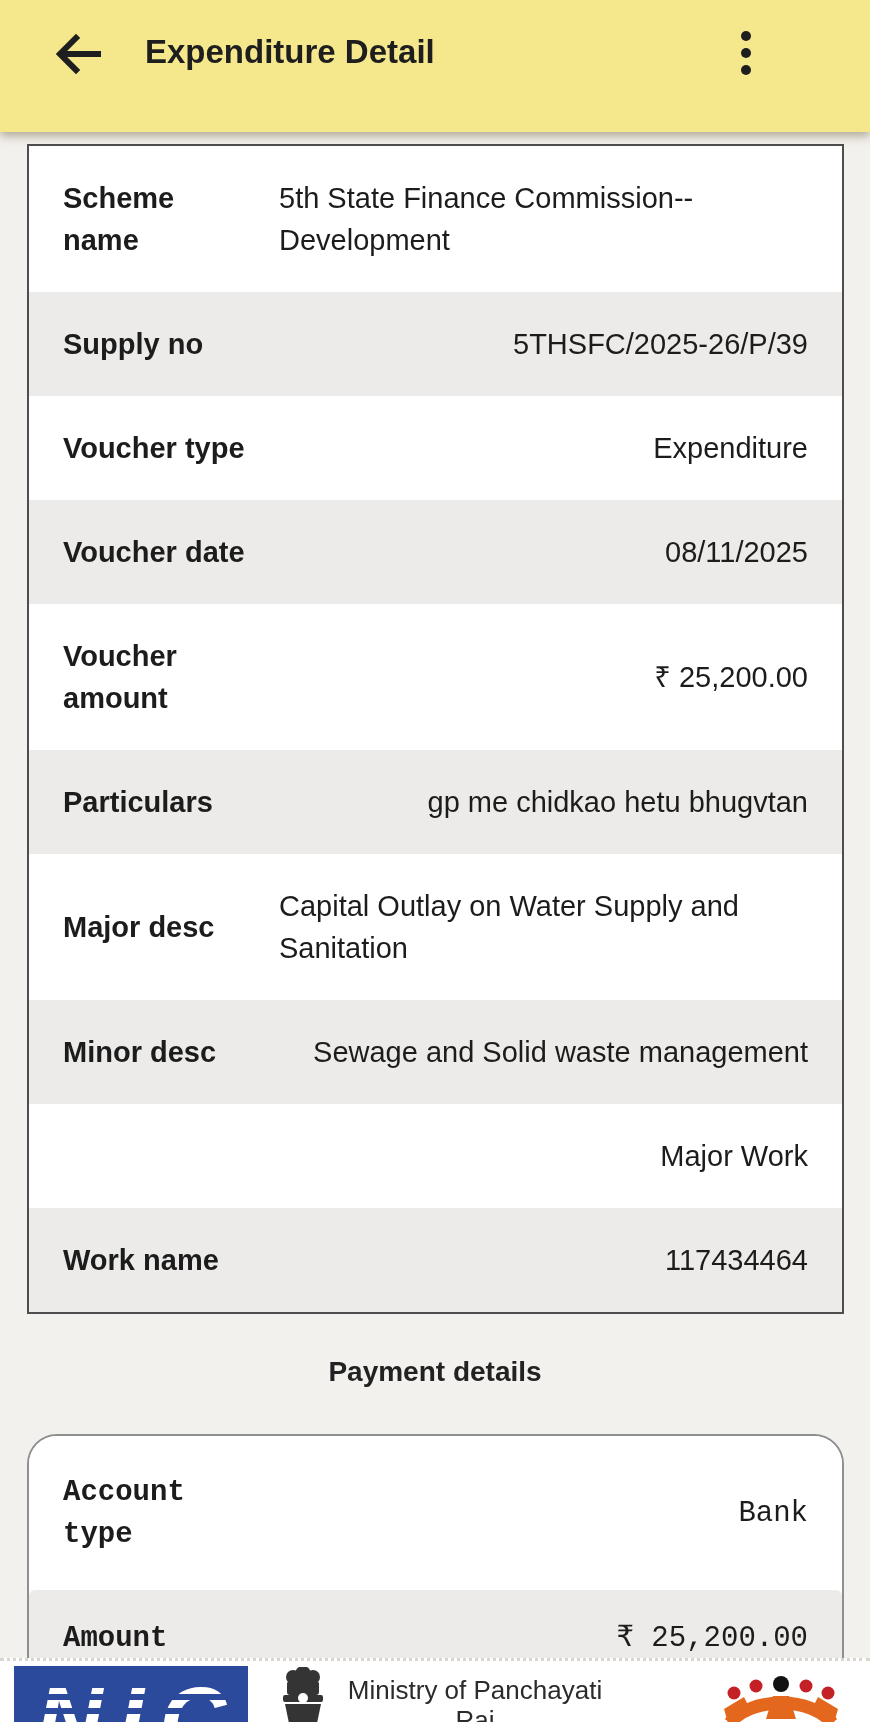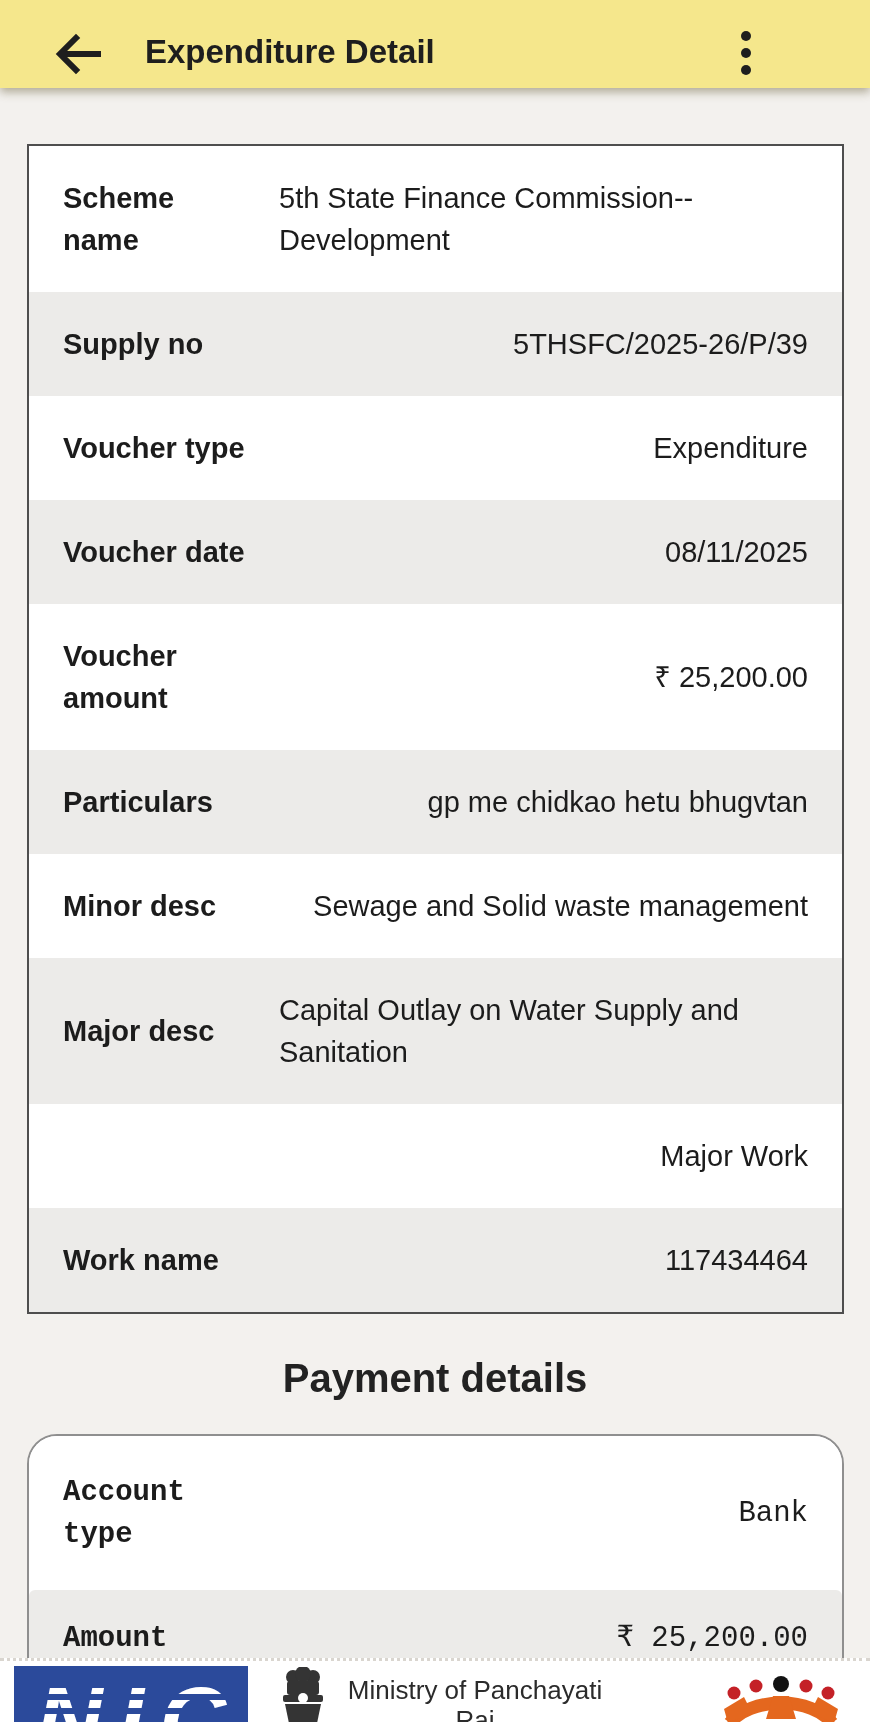--- a/index.html
+++ b/index.html
@@ -3,21 +3,21 @@
 <meta charset="utf-8">
 <style>
   html,body{margin:0;padding:0;}
   body{font-family:"Liberation Sans", sans-serif; background:#888;}
   #screen{
     position:relative; width:870px; height:1722px; overflow:hidden;
     background:#F3F1EE; margin:0 auto; color:#1F1F1F;
   }
   
   .appbar{
-    position:absolute; top:0; left:0; width:870px; height:88px;
+    position:absolute; top:0; left:0; width:870px; height:132px;
     background:#F5E78C; box-shadow:0 4px 9px rgba(90,80,40,.45);
     z-index:5;
   }
   .back-btn{position:absolute; left:52px; top:28px; width:52px; height:52px; cursor:pointer;}
   .appbar-title{
     position:absolute; left:145px; top:0; height:104px; line-height:104px;
     font-size:33px; font-weight:700; color:#1E1E1E; white-space:nowrap;
   }
   .kebab{position:absolute; left:728px; top:22px; width:36px; height:62px; cursor:pointer;
     display:flex; flex-direction:column; align-items:center; justify-content:center; gap:7px;}
@@ -37,21 +37,21 @@
     color:#1C1C1C;
   }
   .dvalue{
     flex:1; font-size:29px; line-height:42px; text-align:right; color:#1C1C1C;
     padding-left:8px; word-break:break-word;
   }
   .val-left .dvalue{text-align:left; padding-left:24px;}
   
   .pay-heading{
     position:absolute; left:0; top:1356px; width:870px; text-align:center;
-    font-size:40px; font-weight:700; color:#222;
+    font-size:28px; font-weight:700; color:#222;
   }
   .pay-card{
     position:absolute; left:27px; top:1434px; width:817px;
     background:#fff; border:2px solid #8F8F8F; box-sizing:border-box;
     border-radius:30px 30px 14px 14px; overflow:hidden;
   }
   .prow{display:flex; align-items:center; box-sizing:border-box; background:#fff;font-family:Liberation Mono, monospace;}
   .prow.first{padding:36px 34px 34px 34px;}
   .prow.shaded{background:#ECEBE9; padding:28px 34px;border-radius:6px;}
   
@@ -104,27 +104,27 @@
       <div class="dvalue">08/11/2025</div>
     </div>
     <div class="drow">
       <div class="dlabel">Voucher amount</div>
       <div class="dvalue">₹ 25,200.00</div>
     </div>
     <div class="drow">
       <div class="dlabel">Particulars</div>
       <div class="dvalue">gp me chidkao hetu bhugvtan</div>
     </div>
+    <div class="drow val-left">
+      <div class="dlabel">Major desc</div>
+      <div class="dvalue">Capital Outlay on Water Supply and Sanitation</div>
+    </div>
     <div class="drow">
       <div class="dlabel">Minor desc</div>
       <div class="dvalue">Sewage and Solid waste management</div>
-    </div>
-    <div class="drow val-left">
-      <div class="dlabel">Major desc</div>
-      <div class="dvalue">Capital Outlay on Water Supply and Sanitation</div>
     </div>
     <div class="drow">
       <div class="dvalue">Major Work</div>
     </div>
     <div class="drow">
       <div class="dlabel">Work name</div>
       <div class="dvalue">117434464</div>
     </div>
   </div>
 

